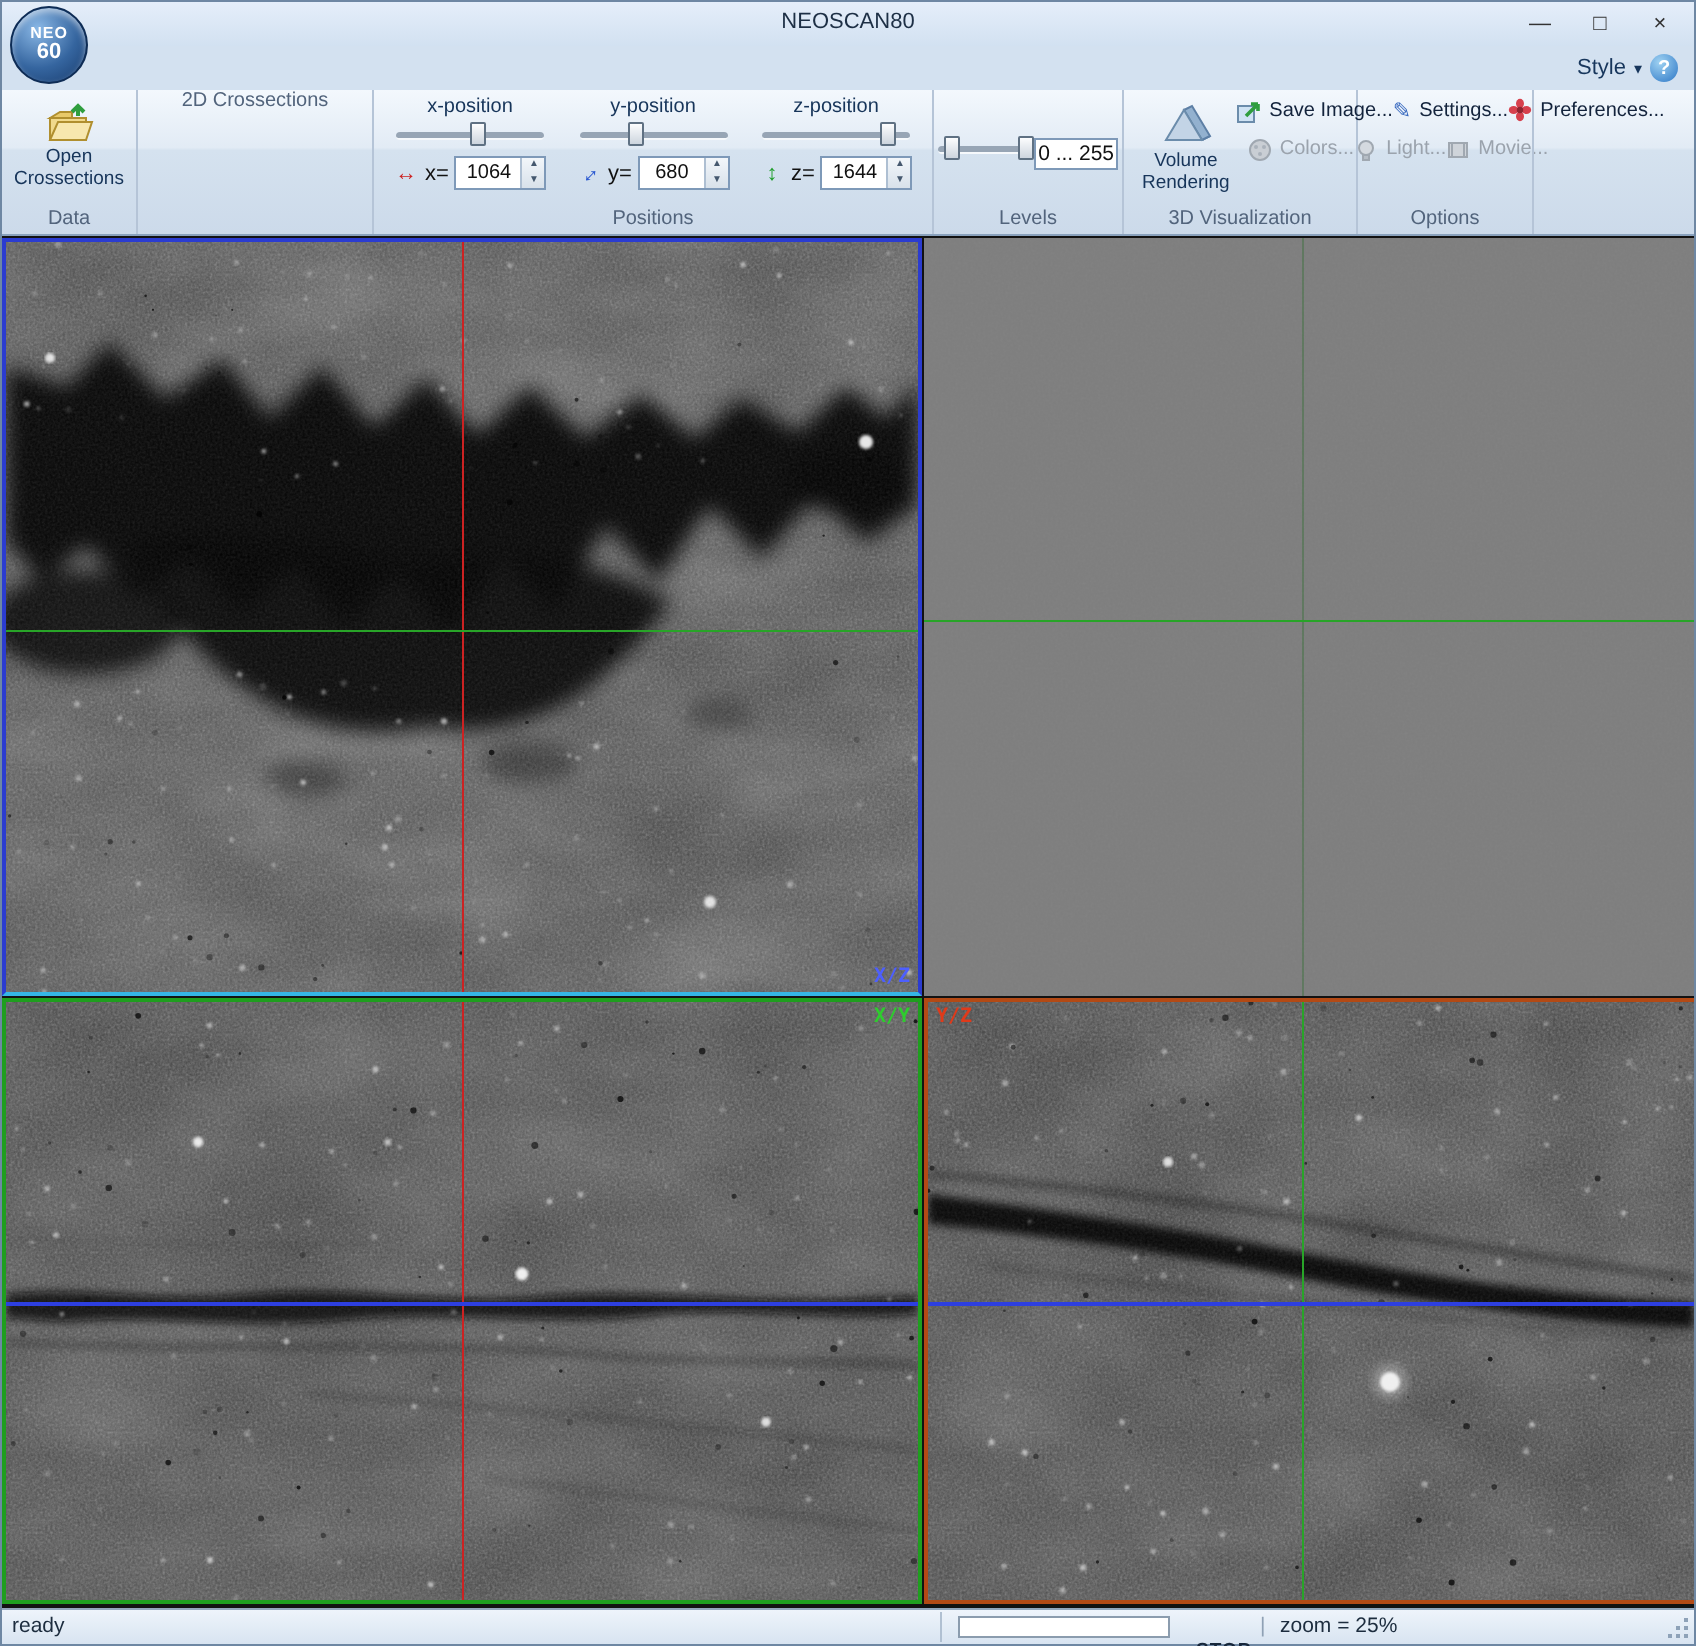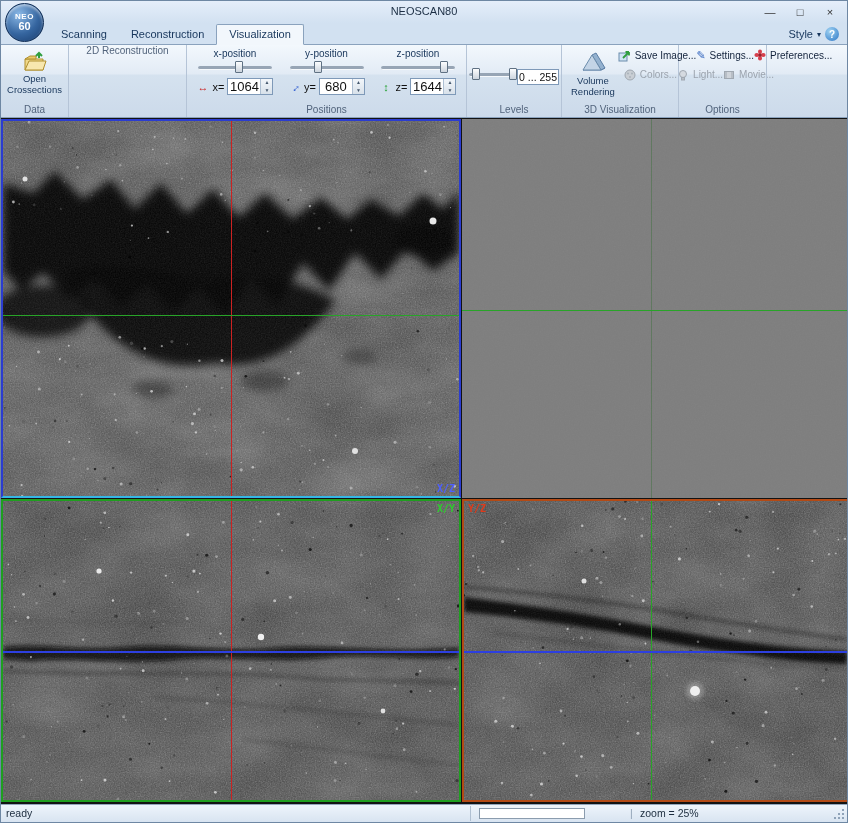--- a/index.html
+++ b/index.html
@@ -47,21 +47,21 @@
   .pslider.wide{width:82px;margin-top:3px}
   .ptrack{position:absolute;left:0;right:0;top:5px;height:3px;background:#97a5b5;border-bottom:1px solid #f6f9fc;border-radius:2px}
   .pthumb{position:absolute;top:0;width:8px;height:12px;background:linear-gradient(#fcfdfe,#cdd5de);border:1px solid #5f7183;border-radius:1px;box-sizing:border-box}
   .prow{display:flex;align-items:center;gap:3px}
   .axicon{font-size:11px;font-weight:bold;width:13px;text-align:center}
   .ax-x{color:#cc2222}
   .ax-y{color:#2a58d0;display:inline-block;transform:rotate(-45deg)}
   .ax-z{color:#1f9e2c}
   .plabel{font-size:11px;color:#111}
   .spin{display:flex;width:46px;height:17px;border:1px solid #7e99b8;background:#fff;box-sizing:border-box}
-  .spinval{flex:1;font-size:13px;text-align:center;line-height:15px;color:#111}
+  .spinval{flex:1;font-size:10px;text-align:center;line-height:15px;color:#111}
   .spinarrows{width:11px;display:flex;flex-direction:column;background:linear-gradient(#f2f6fa,#d8e1ea);border-left:1px solid #aebfd2}
   .spinarrows i{flex:1;font-style:normal;font-size:5px;line-height:7px;text-align:center;color:#45586e}
 
   
   .g4 .rbody{align-items:center;justify-content:flex-start}
   .levbox{width:70px;height:16px;background:#fff;border:1px solid #7e99b8;font-size:10.5px;line-height:15px;text-align:center;color:#111;margin-top:5px;box-sizing:border-box}
 
   
   .g5 .rbody{gap:4px;justify-content:flex-start;padding-left:6px}
   .g5 .bigbtn{width:52px}
@@ -132,25 +132,20 @@
       <div class="wbtn">□</div>
       <div class="wbtn">×</div>
     </div>
   </div>
 
   <div id="logo">
     <span class="l1">NEO</span>
     <span class="l2">60</span>
   </div>
 
-  <div id="tabrow">
-    <div class="tab">Scanning</div>
-    <div class="tab">Reconstruction</div>
-    <div class="tab active">Visualization</div>
-  </div>
   <div id="styler">
     <span>Style</span>
     <span class="caret">▾</span>
     <span id="helpicon">?</span>
   </div>
 
   <div id="ribbon">
 
     <div class="rgroup g1">
       <div class="rbody">
@@ -161,21 +156,21 @@
             <path d="M3,19 L7,10 L24,10 L21,19 Z" fill="#f7e7ae" stroke="#b08f2f"></path>
             <path d="M17,7 L17,2 M14,5 L17,2 L20,5" stroke="#2f9e3e" stroke-width="2" fill="none"></path>
           </svg>
           <span>Open Crossections</span>
         </div>
       </div>
       <div class="rtitle">Data</div>
     </div>
 
     <div class="rgroup g2">
-      <div class="rtitle">2D Reconstruction</div>
+      <div class="rtitle">2D Crossections</div>
     </div>
 
     <div class="rgroup g3">
       <div class="rbody">
         <div class="pcol">
           <div class="phead">x-position</div>
           <div class="pslider">
             <div class="ptrack"></div>
             <div class="pthumb" style="left:50%"></div>
           </div>

